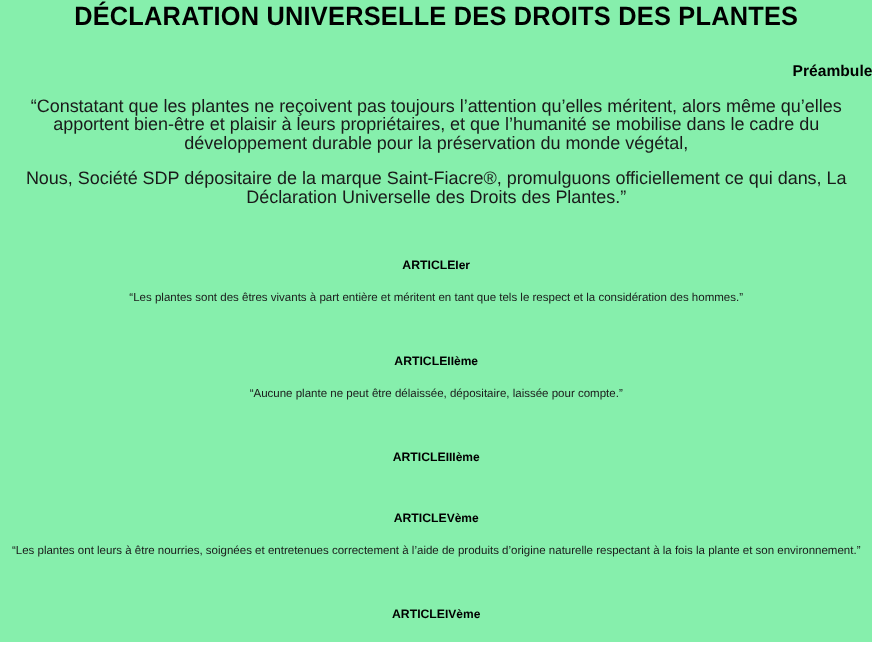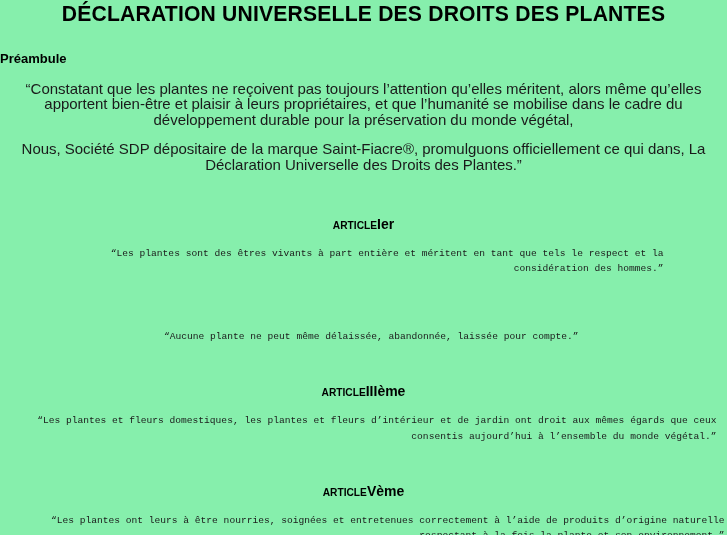--- a/index.html
+++ b/index.html
@@ -34,21 +34,21 @@
     letter-spacing: 0.2px;
     transform: scaleX(0.96);
     transform-origin: center top;
     margin: 0;
     padding-top: 3px;
     white-space: nowrap;
   }
 
   
   .section-heading {
-    text-align: left;
+    text-align: right;
     font-size: 13px;
     font-weight: bold;
     line-height: 1.2;
     margin: 0;
   }
   .preamble-heading {
     padding-top: 26px;
   }
 
   
@@ -73,38 +73,37 @@
   
   .article-heading {
     text-align: center;
     font-size: 10.2px;
     font-weight: bold;
     line-height: 1.2;
     margin: 0;
     white-space: nowrap;
   }
   .article-heading .ord {
-    font-size: 14px;
+    font-size: 10px;
     font-weight: bold;
   }
 
   .article-block {
     margin: 0;
   }
   .article-block .article-heading {
     padding-top: 0;
   }
   .article-body {
-    text-align: right;
+    text-align: center;
     font-size: 9.6px;
     line-height: 15.5px;
     margin: 0 auto;
     padding-top: 13px;
     color: #1a1a1a;
-    font-family: Liberation Mono, monospace;
   }
 
   .art-1  { padding-top: 44px; }
   .art-1 .article-body  { width: 600px; }
 
   .art-2  { padding-top: 39px; }
   .art-2 .article-body  { width: 430px; }
 
   .art-3  { padding-top: 39px; }
   .art-3 .article-body  { width: 706px; }
@@ -128,28 +127,30 @@
   <p class="body-par par-preamble-2">Nous, Société SDP dépositaire de la marque Saint-Fiacre®, promulguons officiellement ce qui dans, La Déclaration Universelle des Droits des Plantes.”</p>
 
   <section class="article-block art-1">
     <h3 class="article-heading">
       <span>ARTICLE</span><span class="ord">Ier</span>
     </h3>
     <p class="article-body">“Les plantes sont des êtres vivants à part entière et méritent en tant que tels le respect et la considération des hommes.”</p>
   </section>
 
   <section class="article-block art-2">
-    <p class="article-body">“Aucune plante ne peut même délaissée, abandonnée, laissée pour compte.”</p>
+    <h3 class="article-heading">
+      <span>ARTICLE</span><span class="ord">IIème</span>
+    </h3>
+    <p class="article-body">“Aucune plante ne peut être délaissée, dépositaire, laissée pour compte.”</p>
   </section>
 
   <section class="article-block art-3">
     <h3 class="article-heading">
       <span>ARTICLE</span><span class="ord">IIIème</span>
     </h3>
-    <p class="article-body">“Les plantes et fleurs domestiques, les plantes et fleurs d’intérieur et de jardin ont droit aux mêmes égards que ceux consentis aujourd’hui à l’ensemble du monde végétal.”</p>
   </section>
 
   <section class="article-block art-4">
     <h3 class="article-heading">
       <span>ARTICLE</span><span class="ord">Vème</span>
     </h3>
     <p class="article-body">“Les plantes ont leurs à être nourries, soignées et entretenues correctement à l’aide de produits d’origine naturelle respectant à la fois la plante et son environnement.”</p>
   </section>
 
   <section class="article-block art-5">

